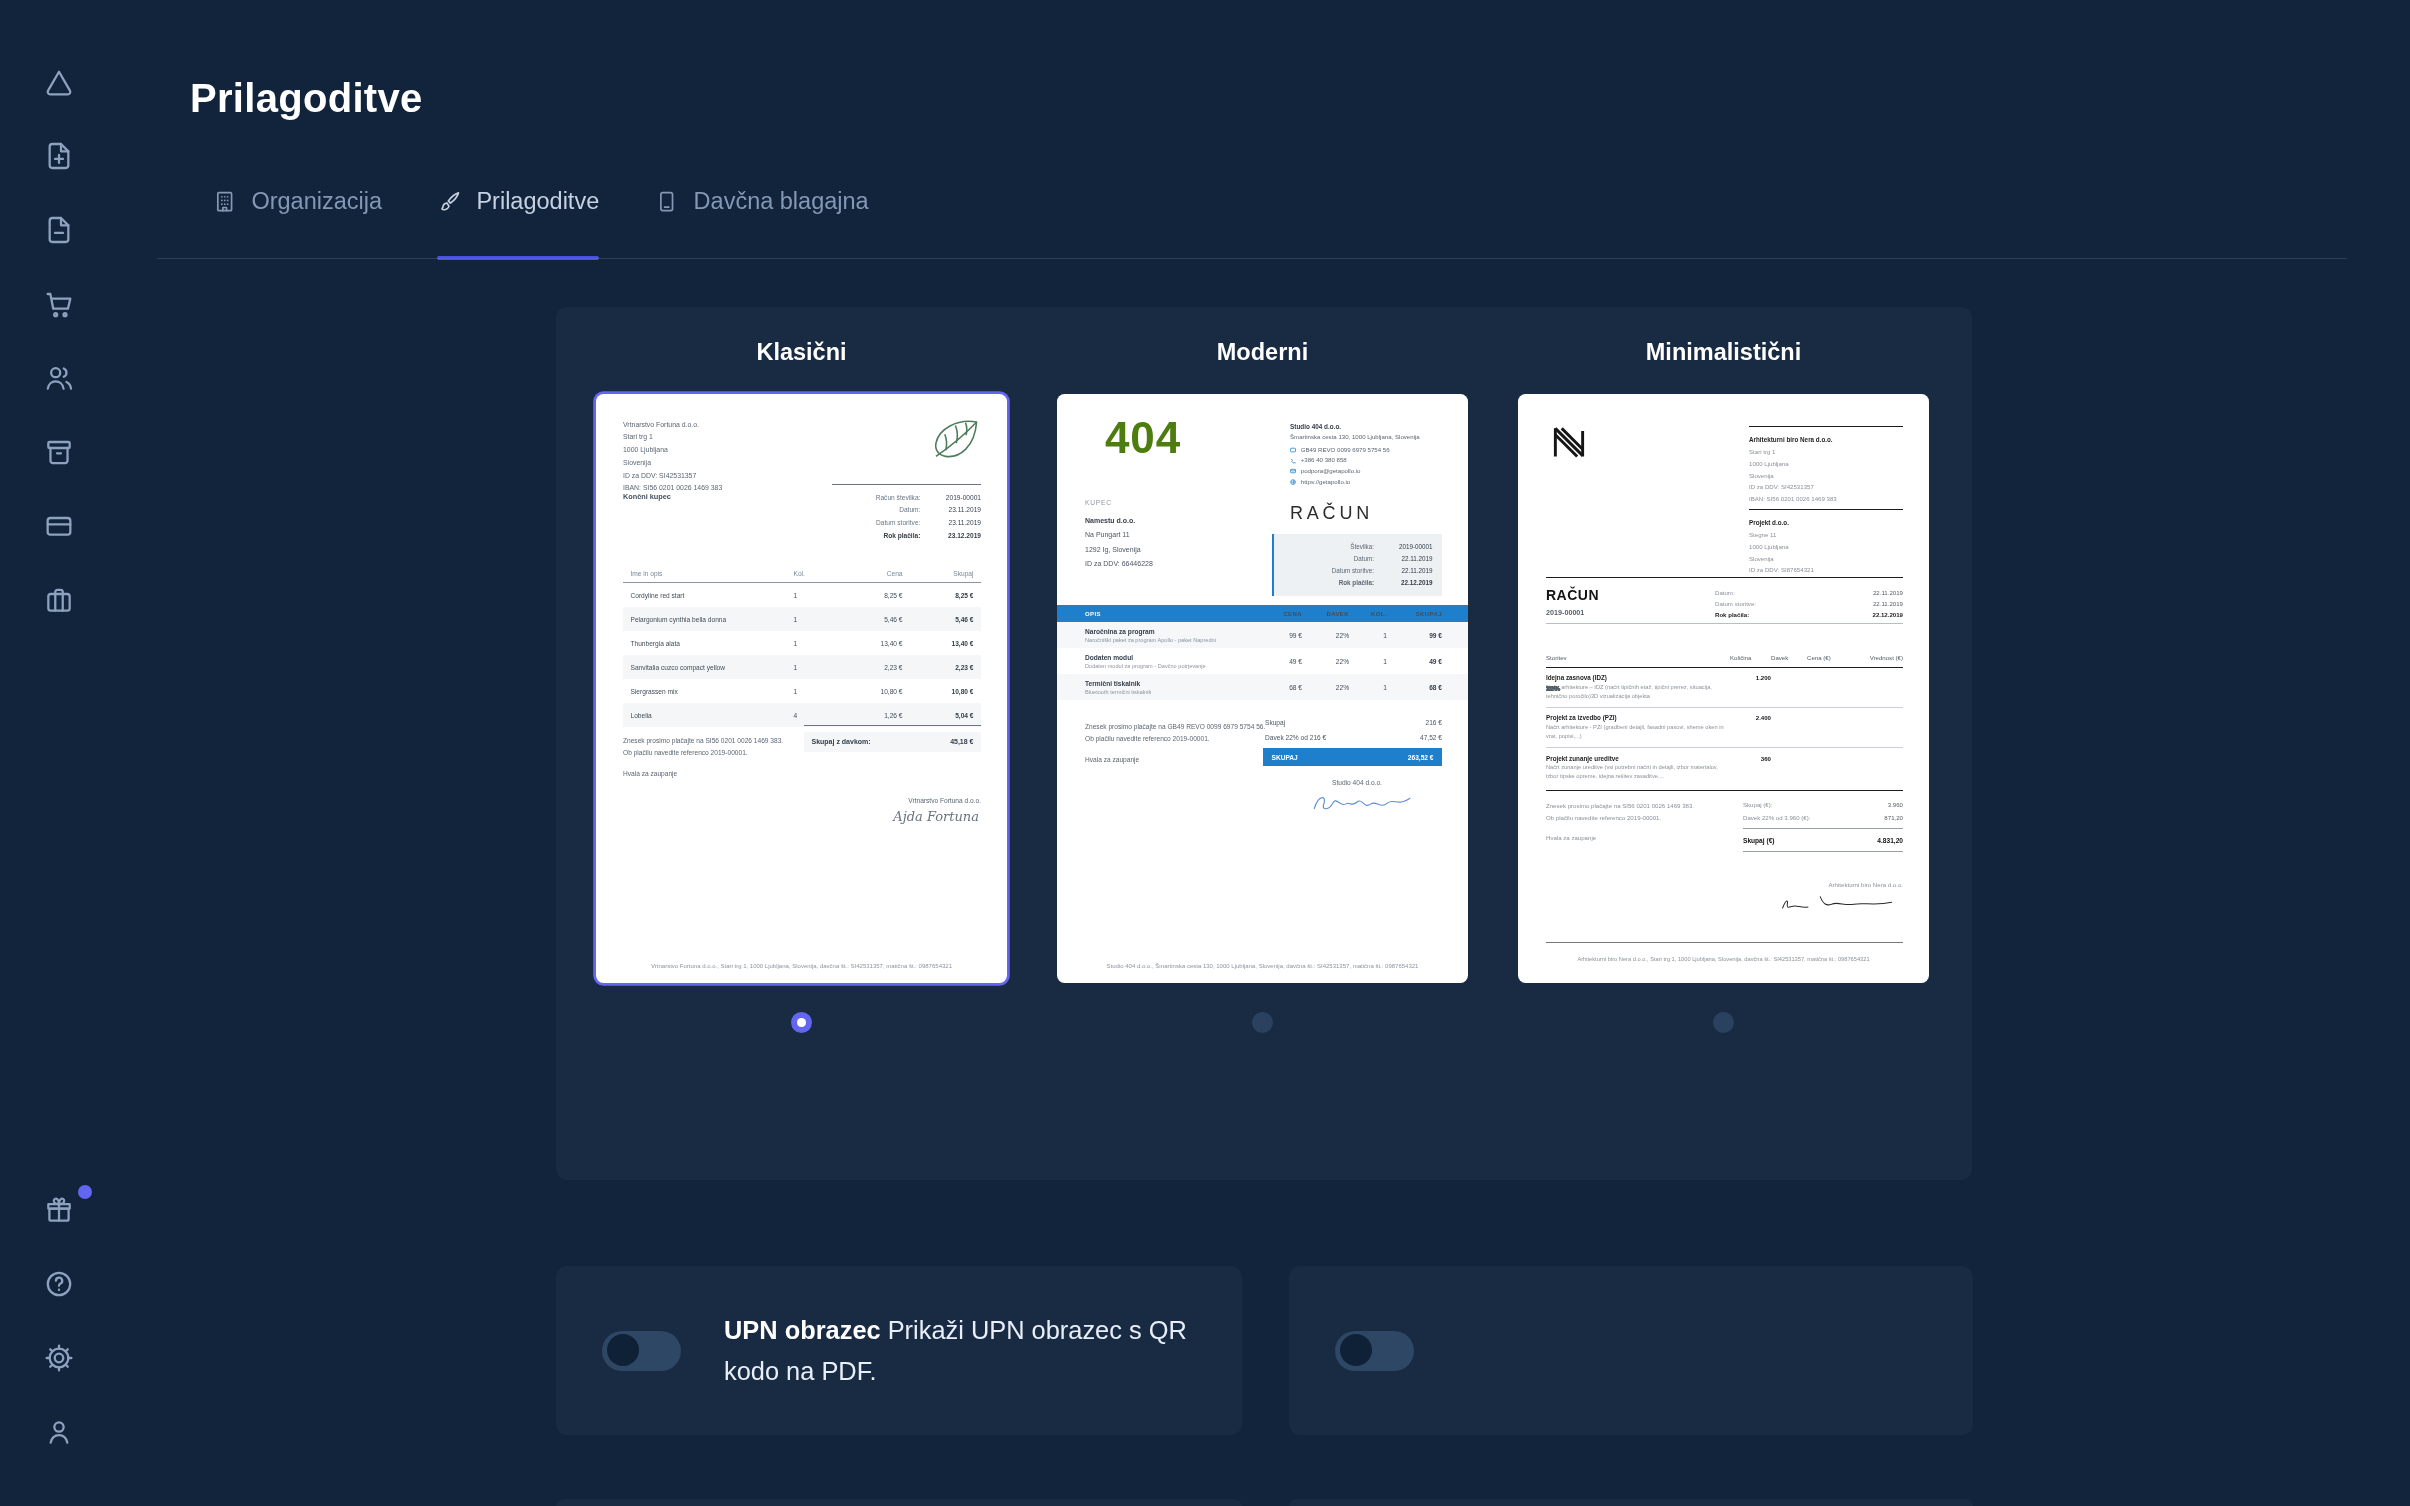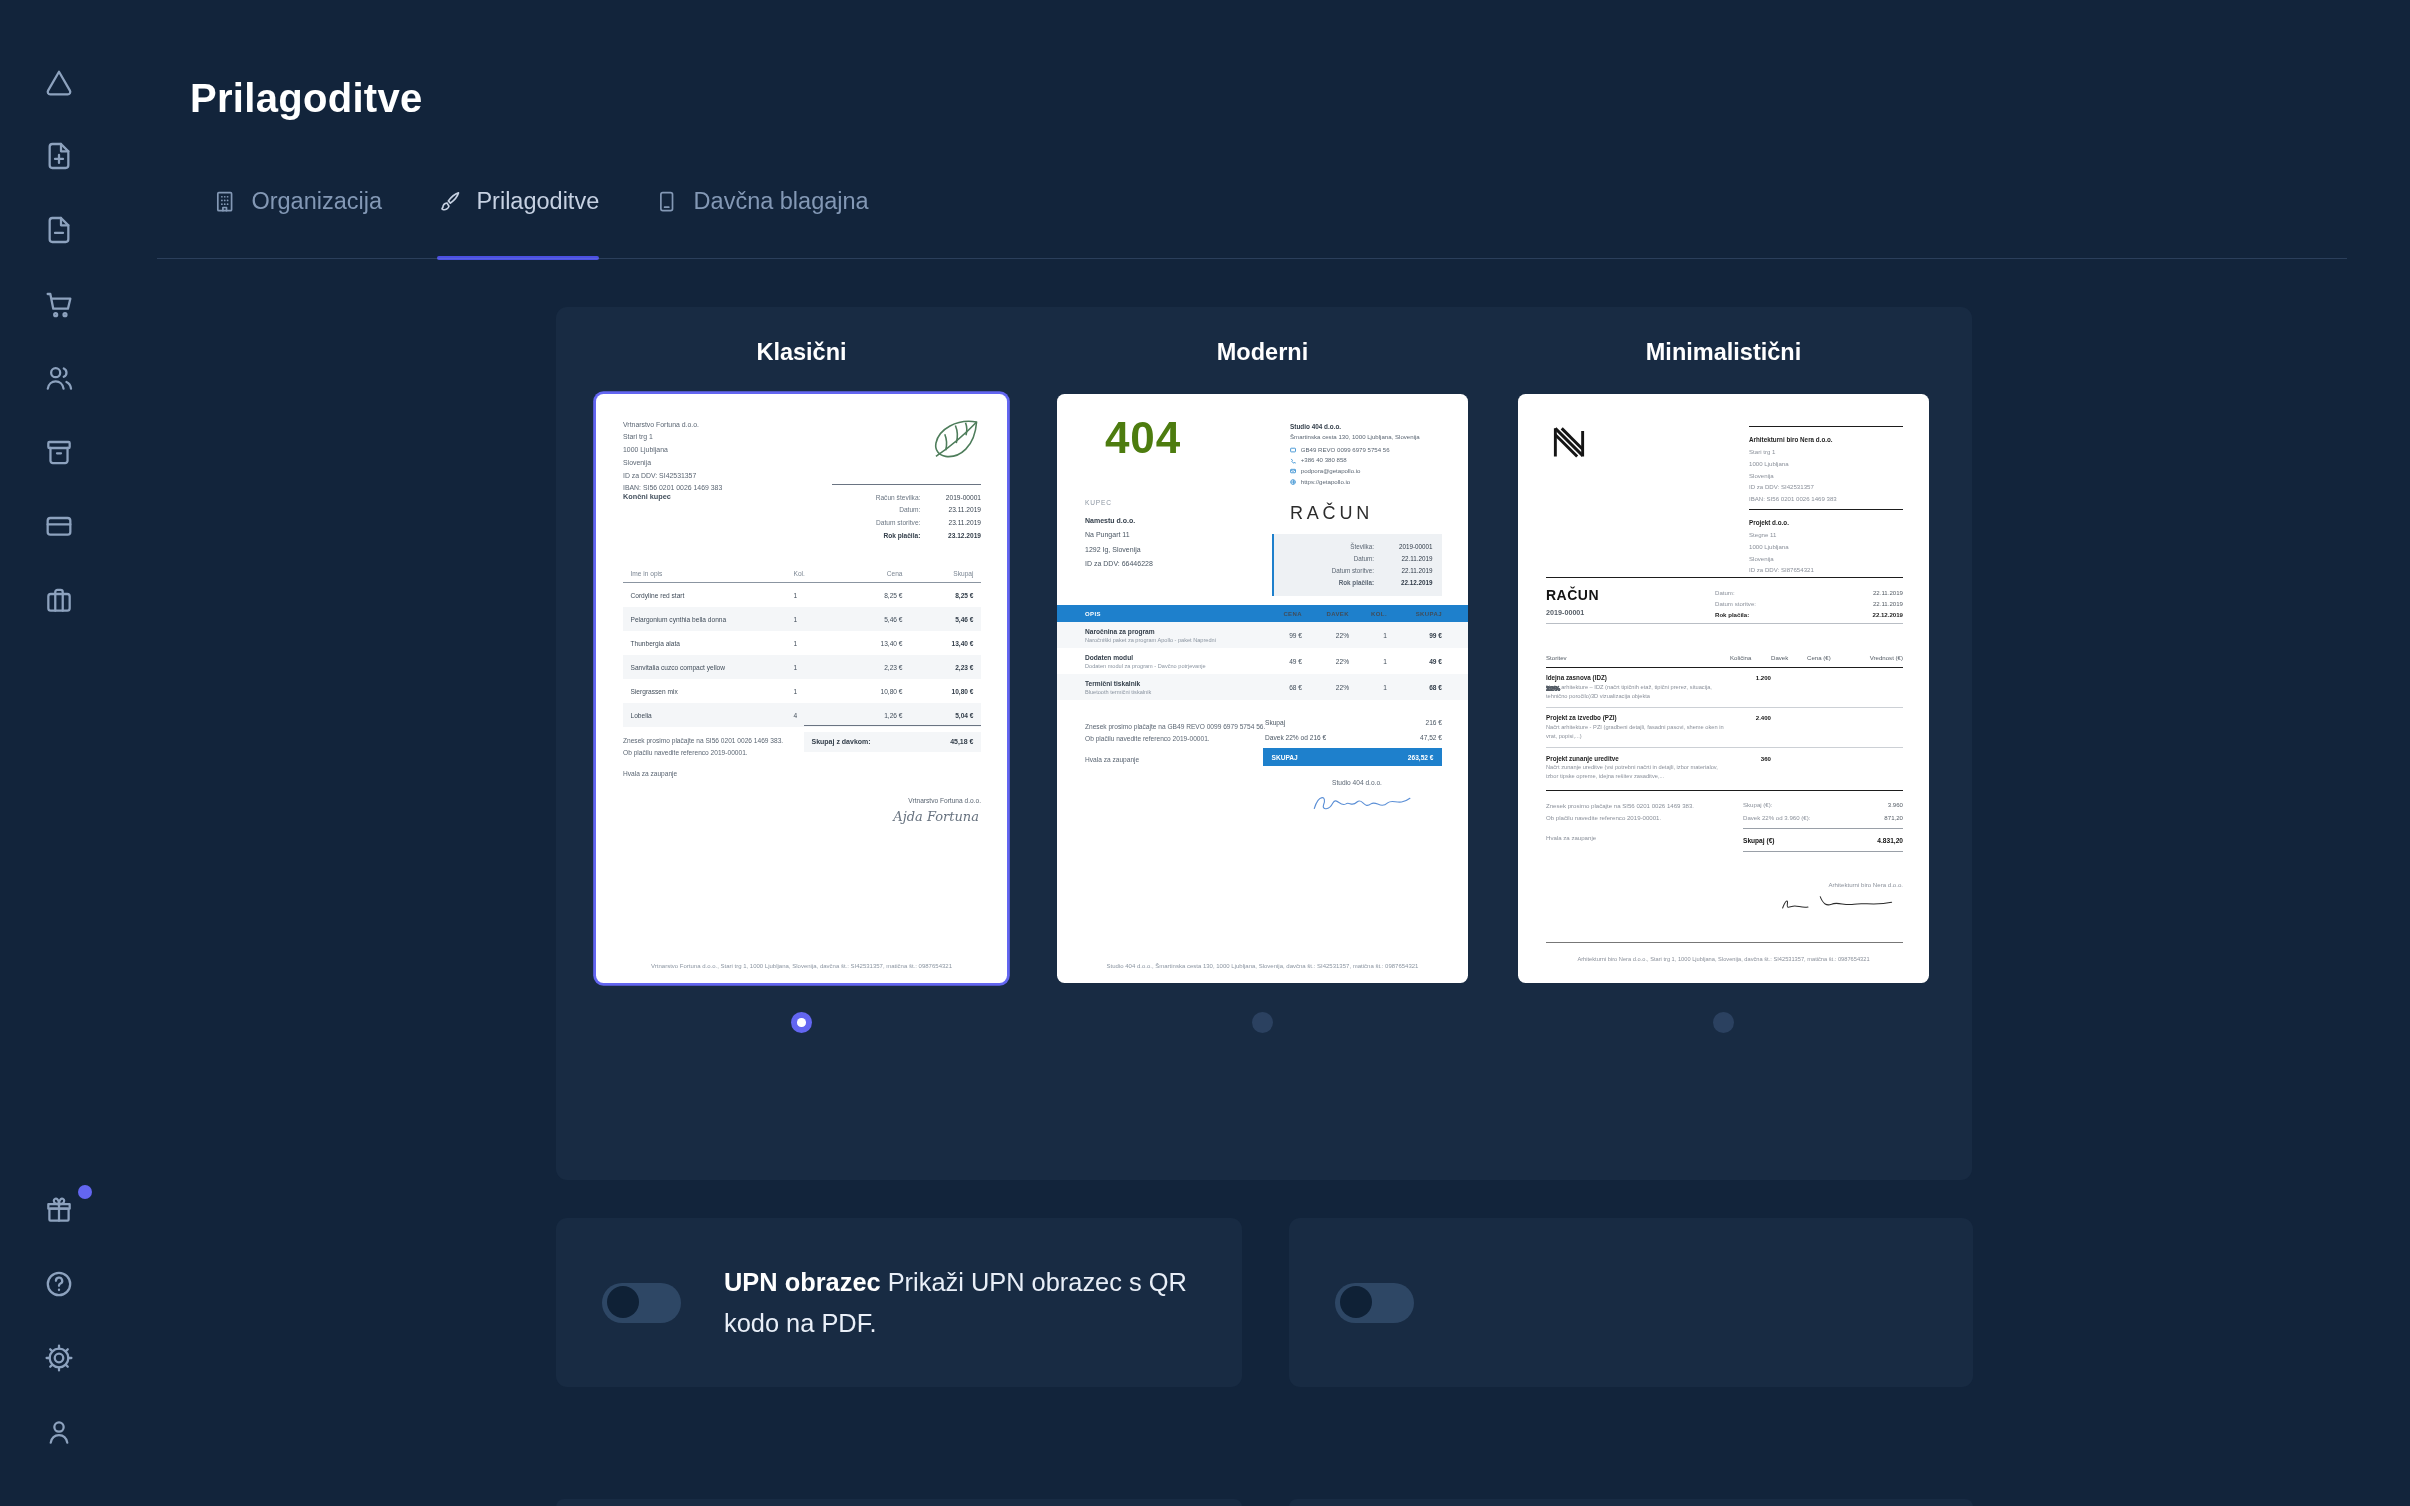--- a/index.html
+++ b/index.html
@@ -25,21 +25,21 @@
   .pdf-card-header{height:105px;display:flex;align-items:center;padding-left:46px;font-size:25.4px;font-weight:bold;color:#fff;border-bottom:0.9px solid rgba(130,160,205,.16);box-sizing:border-box;}
   .templates{display:flex;gap:50px;padding:32px 41px 0 40px;}
   .template{width:411px;display:flex;flex-direction:column;align-items:center;cursor:pointer;}
   .tpl-title{font-size:23.5px;font-weight:bold;color:#fff;margin-bottom:28px;}
   .paper{width:411px;height:589px;background:#fff;border-radius:7.5px;position:relative;overflow:hidden;color:#3a4654;}
   .template.on .paper{box-shadow:0 0 0 2.8px #6366F1;}
   .radio{width:21px;height:21px;border-radius:50%;background:#2B4160;margin-top:29px;cursor:pointer;}
   .radio.on{background:#6366F1;}
   .radio.on::after{content:'';display:block;width:8.5px;height:8.5px;border-radius:50%;background:#fff;margin:6.1px auto 0;}
   
-  .toggle-card{position:absolute;top:1218px;height:169px;background:#182B43;border-radius:11.3px;display:flex;align-items:center;padding:0 40px 0 46px;box-sizing:border-box;gap:43px;}
+  .toggle-card{position:absolute;top:1266px;height:169px;background:#182B43;border-radius:11.3px;display:flex;align-items:center;padding:0 40px 0 46px;box-sizing:border-box;gap:43px;}
   .tc-1{left:556px;width:686px;}
   .tc-2{left:1289px;width:684px;}
   .switch{width:79px;height:40px;border-radius:20px;background:#2E4765;position:relative;flex-shrink:0;cursor:pointer;}
   .switch .knob{position:absolute;left:4.7px;top:3.8px;width:32px;height:32px;border-radius:50%;background:#0F2136;}
   .tg-text{font-size:25.4px;line-height:41px;color:#E9EFF8;}
   .tg-text b{color:#FFFFFF;}
   .stub{position:absolute;top:1499px;height:7.5px;background:#182B43;border-radius:11.3px 11.3px 0 0;}
   
   .inv{position:absolute;inset:0;font-size:6.6px;}
   

